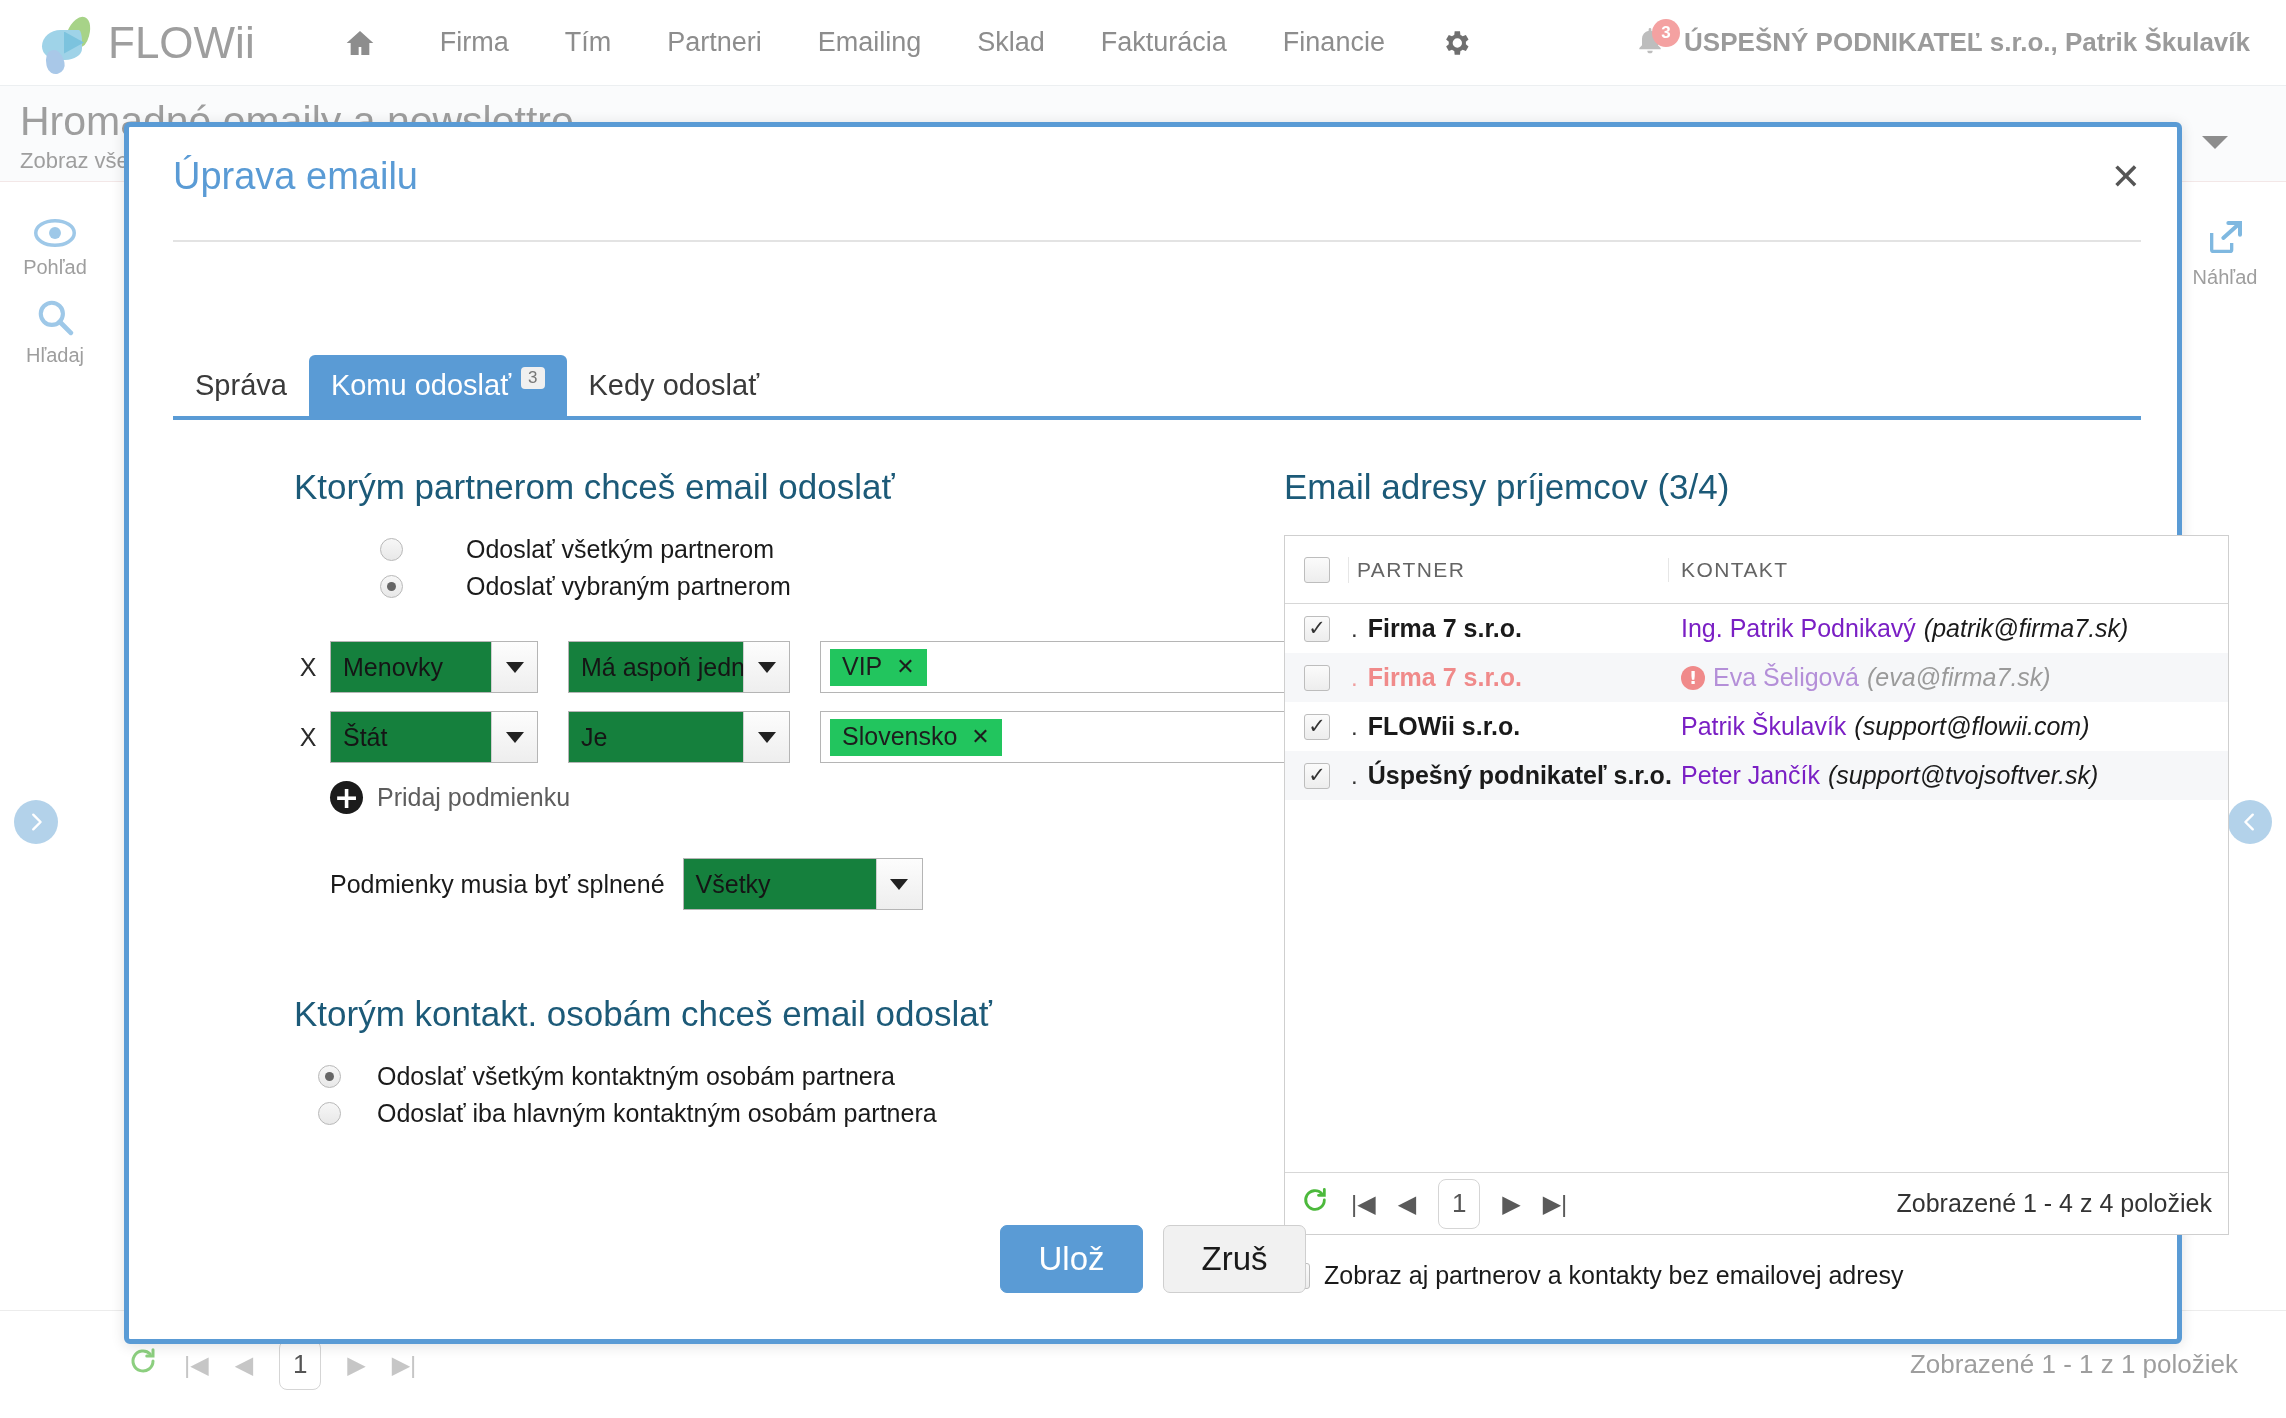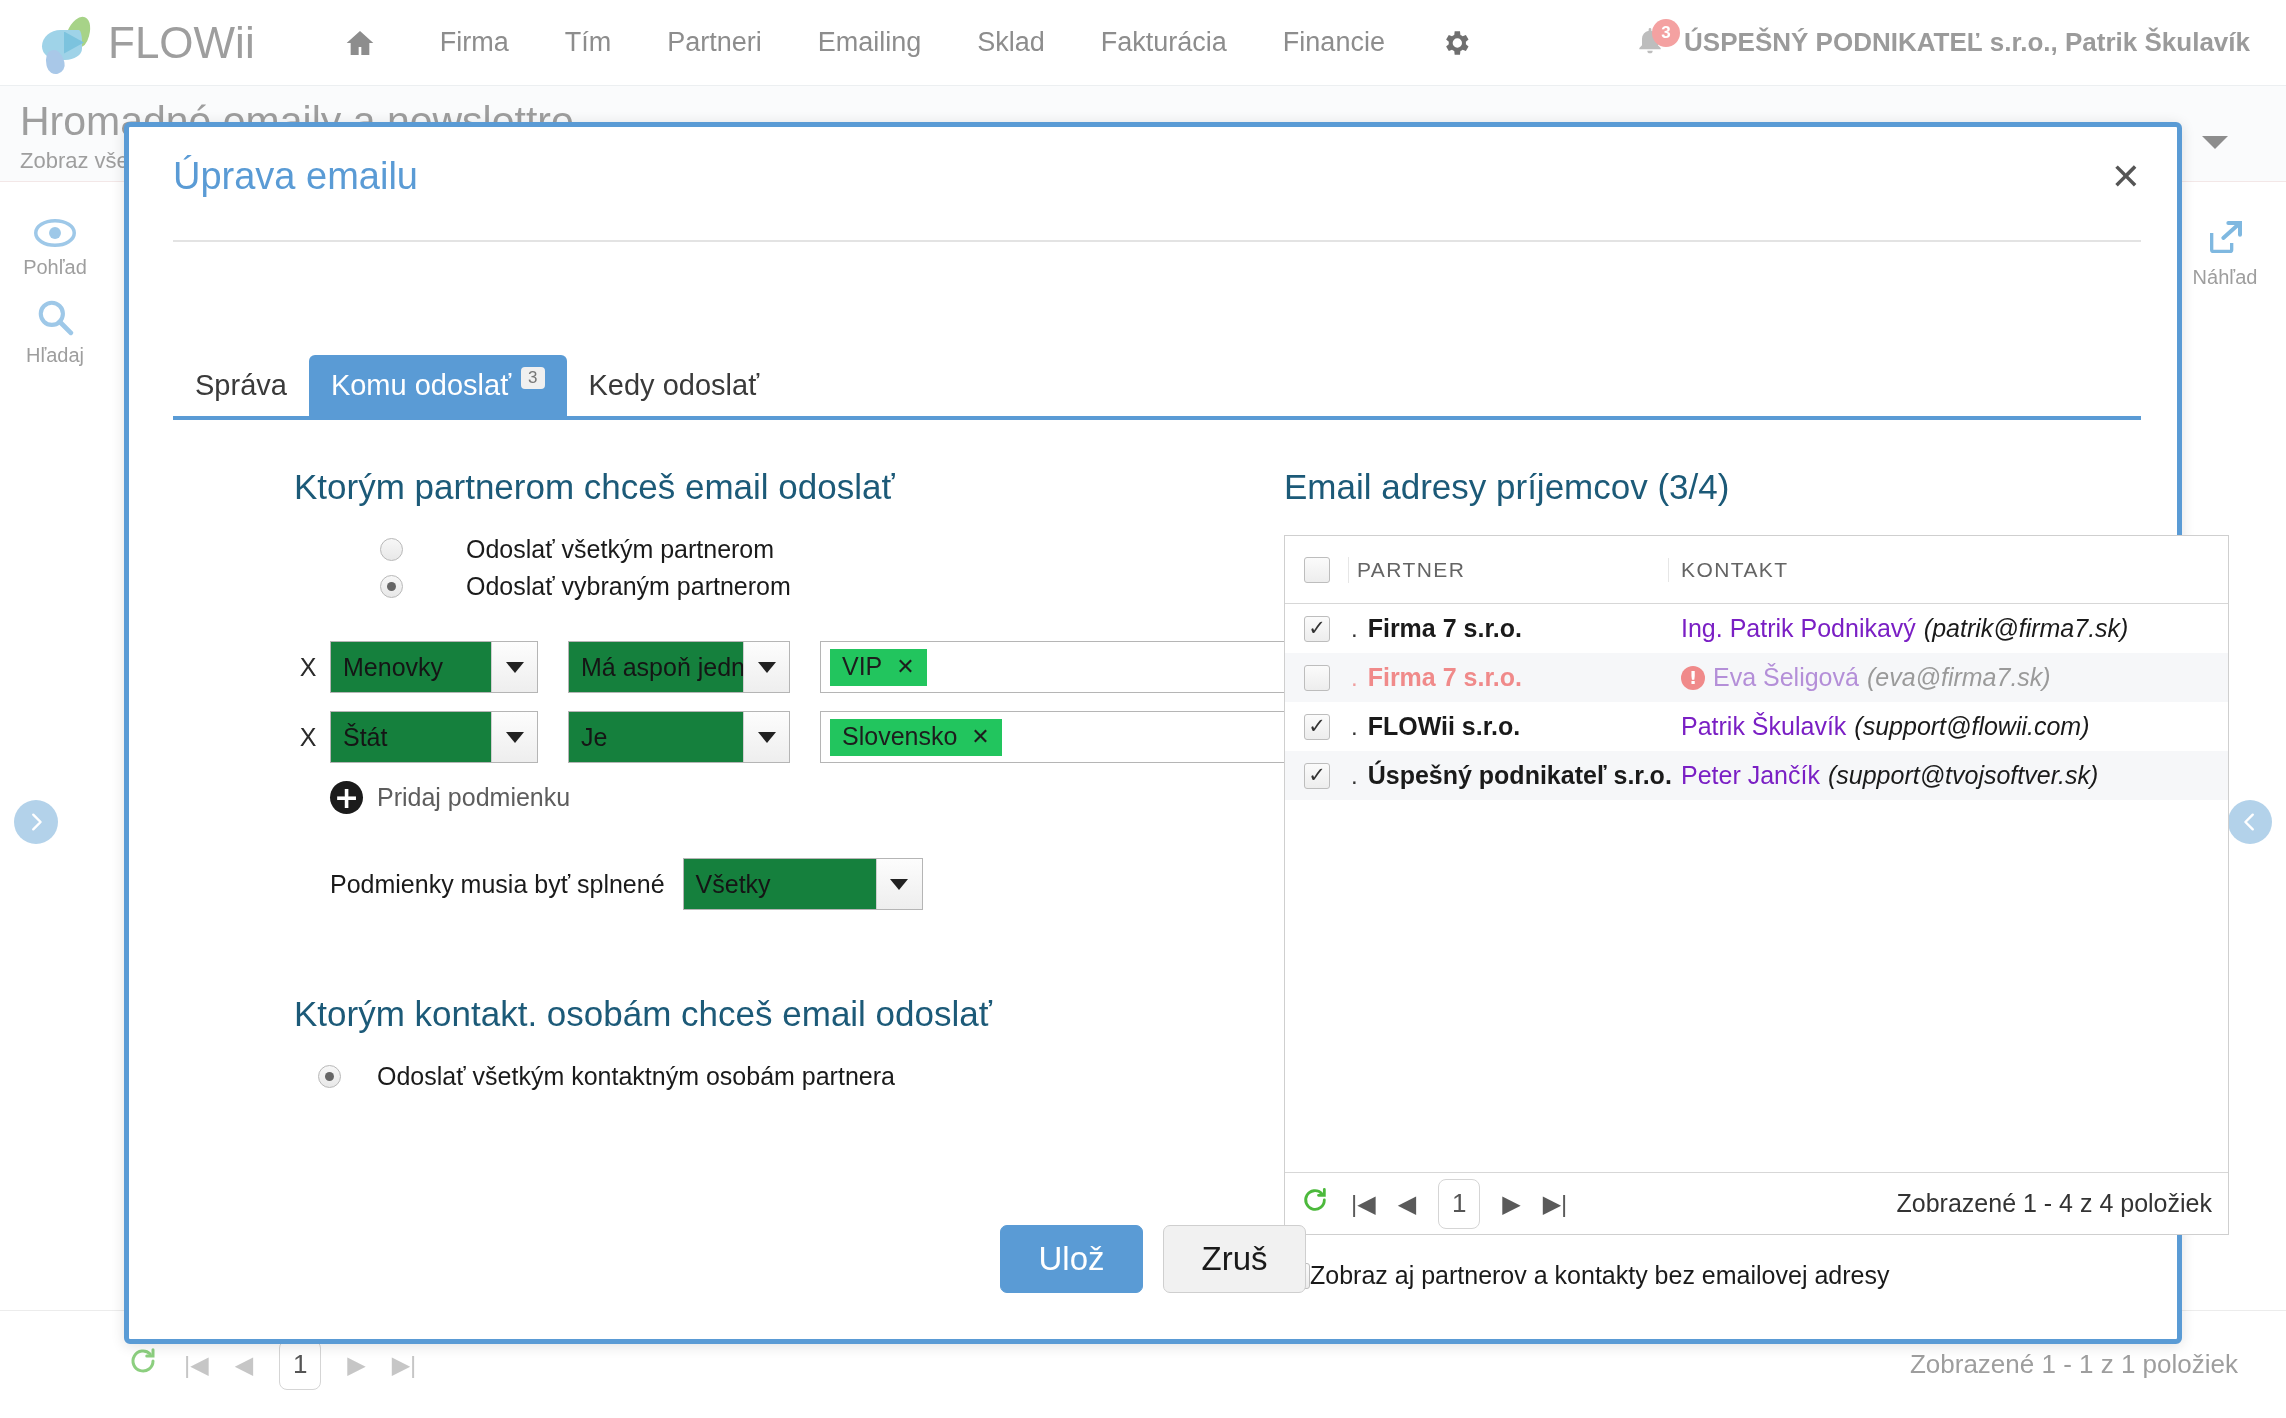--- a/index.html
+++ b/index.html
@@ -301,21 +301,21 @@
     display: inline-flex; align-items: center; justify-content: center;
     font-family: "DejaVu Sans", sans-serif; flex:none;
   }
   #rec-tfoot {
     height: 62px; border-top: 1px solid #d7d7d7;
     display: flex; align-items: center; padding: 0 16px; flex: none;
   }
   #rec-tfoot .left { display: flex; align-items: center; gap: 22px; }
   #rec-tfoot .right { margin-left: auto; font-size: 25px; color: #333; }
   .refresh-icon { color: #56b84b; font-size: 28px; }
-  #showall-row { display: flex; align-items: center; margin-top: 26px; gap: 0; }
+  #showall-row { display: flex; align-items: center; margin-top: 26px; gap: 14px; }
   #showall-row .lbl { font-size: 25px; color: #1a1a1a; }
 
   
   #modal-footer {
     position: absolute; left: 0; bottom: 46px; width: 2048px;
     display: flex; justify-content: center; gap: 20px;
   }
   .btn {
     font-size: 33px; border-radius: 7px; padding: 14px 0; width: 143px;
     text-align: center; cursor: pointer;
@@ -524,20 +524,24 @@
 
       <div id="contact-section">
         <div class="section-head">Ktorým kontakt. osobám chceš email odoslať</div>
         <div id="contact-radios">
           <div class="radio-row">
             <span class="radio">
                 <span class="dot"></span>
               </span>
             <span class="radio-label">Odoslať všetkým kontaktným osobám partnera</span>
           </div>
+          <div class="radio-row">
+            <span class="radio"></span>
+            <span class="radio-label">Odoslať iba hlavným kontaktným osobám partnera</span>
+          </div>
         </div>
       </div>
     </div>
 
     <div id="right-col">
       <div id="recipients-title">Email adresy príjemcov (3/4)</div>
 
       <div id="rec-table">
         <div id="rec-thead">
           <div class="col-chk">

